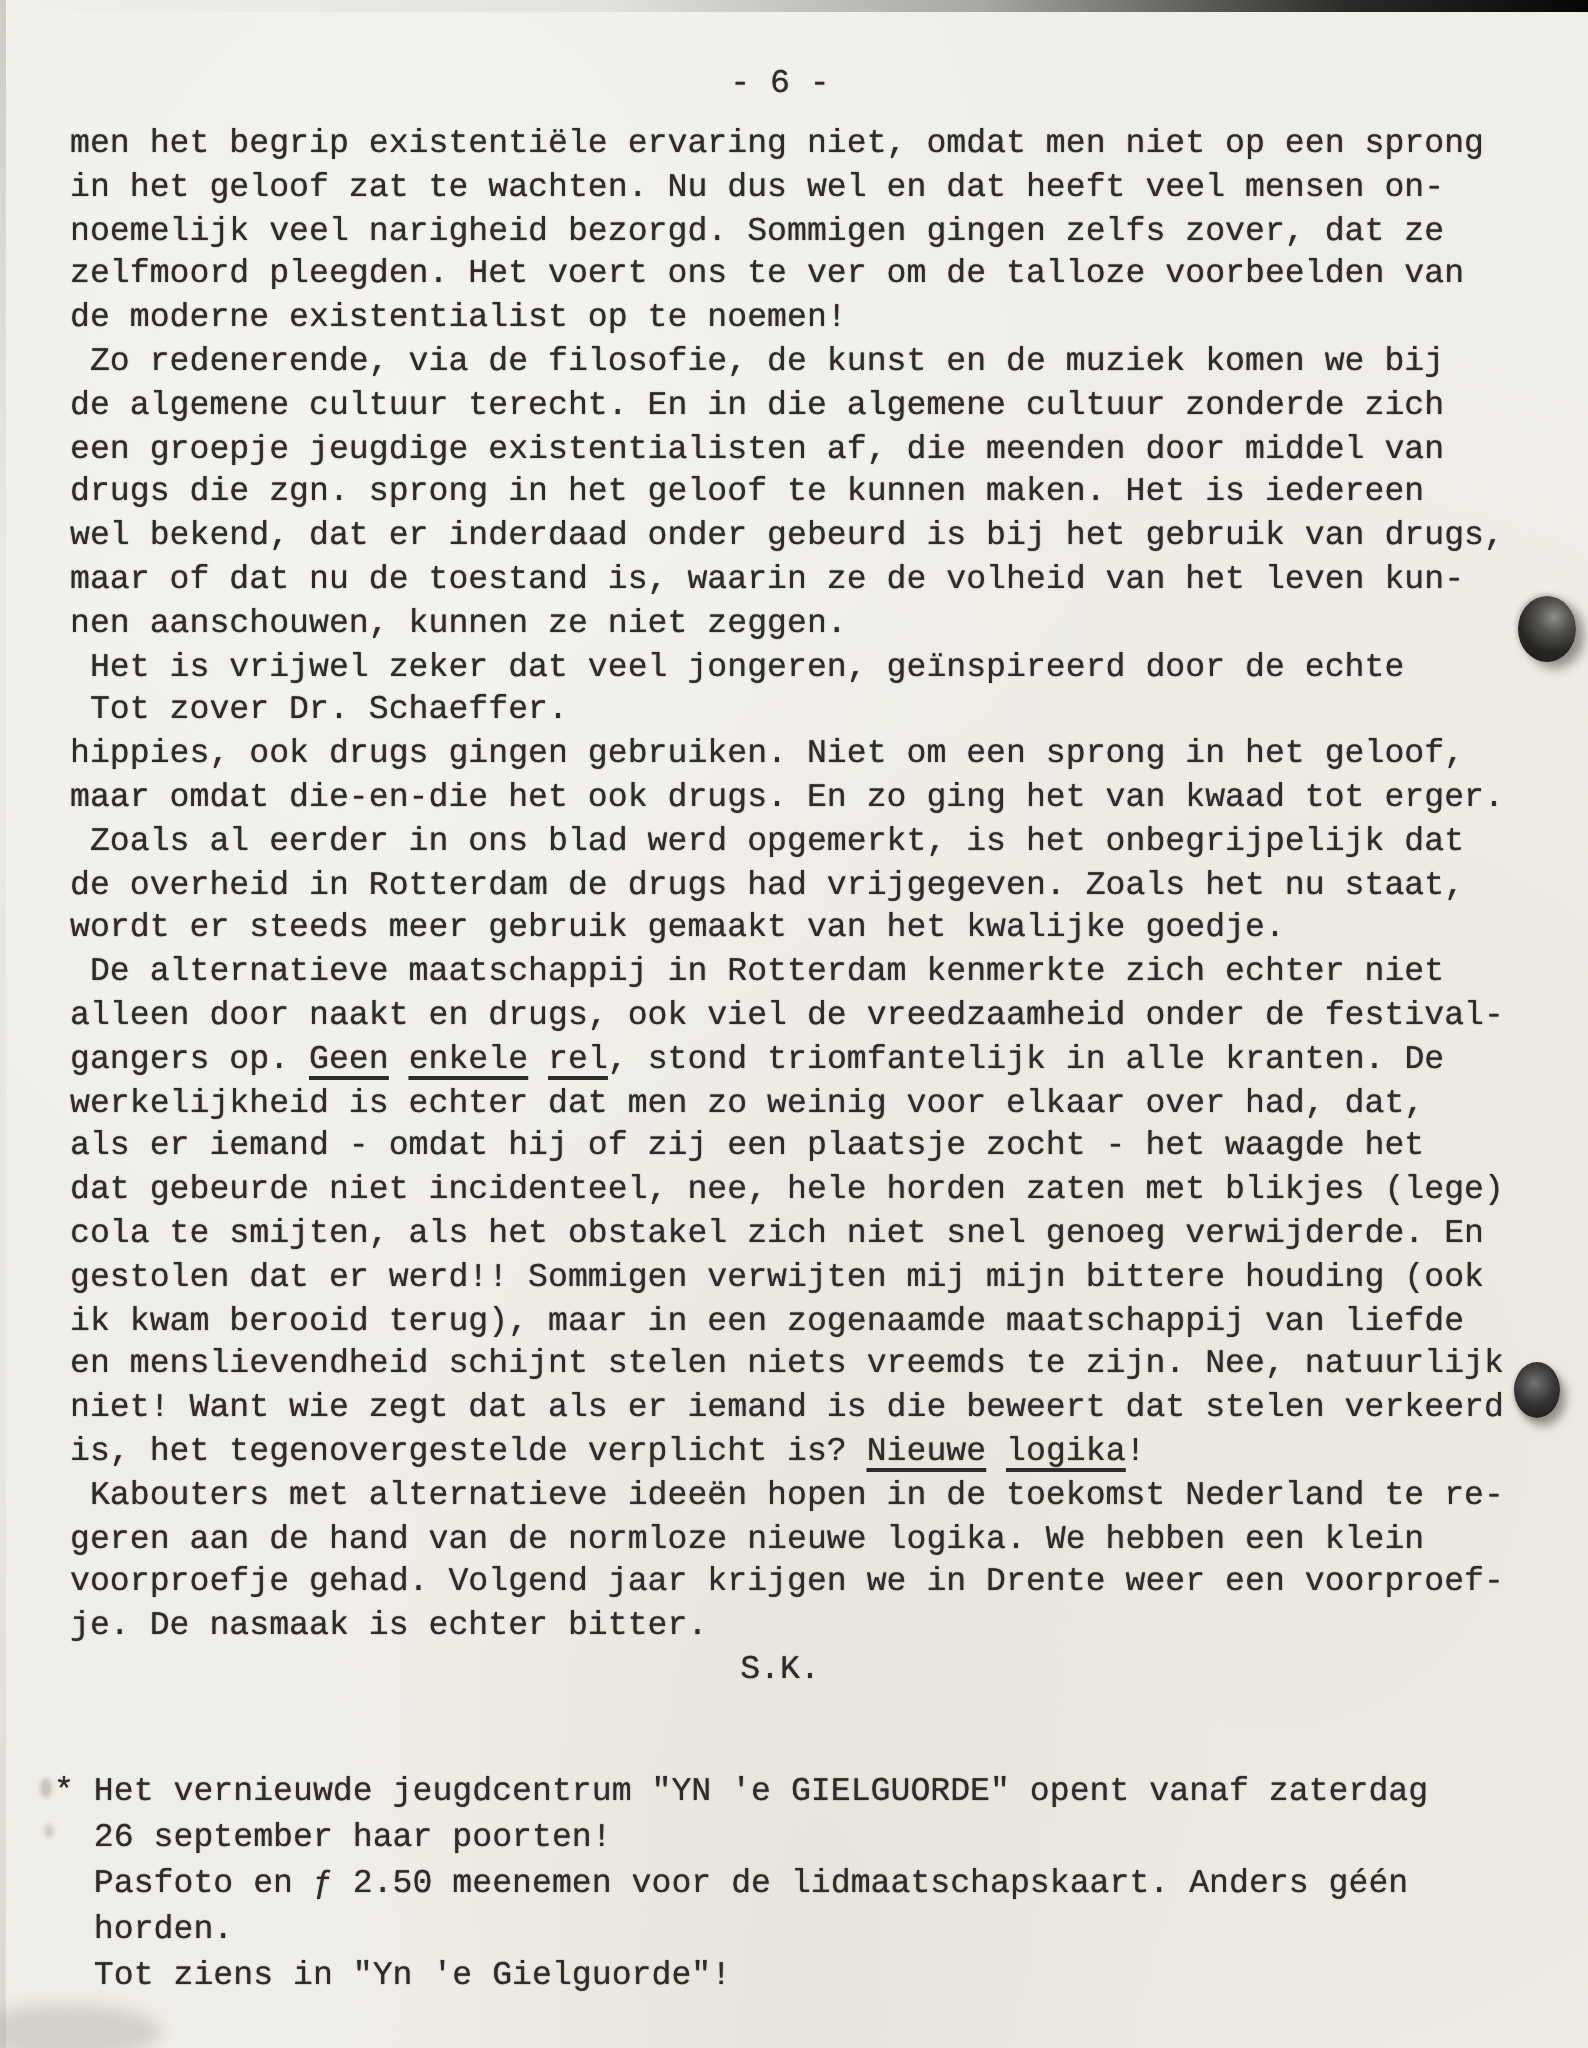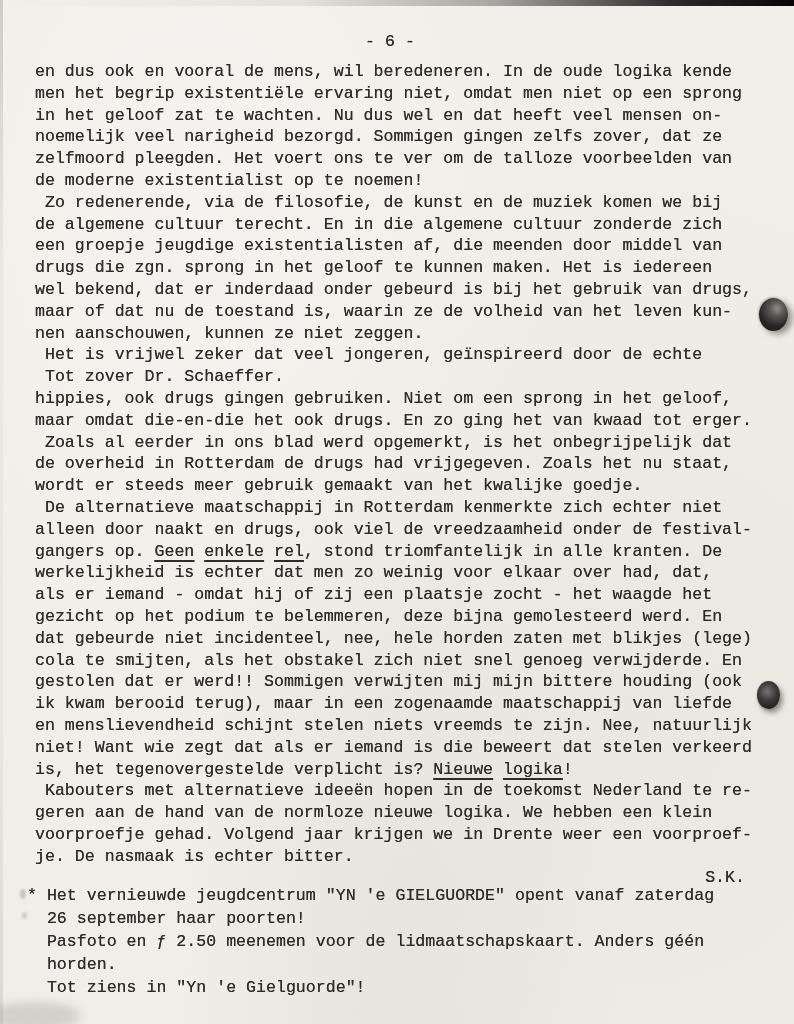--- a/index.html
+++ b/index.html
@@ -63,21 +63,21 @@
   }
   .line {
     white-space: pre; font-size: 16.6px; line-height: 21.8px;
     text-shadow: 0 0 0.6px rgba(46,44,40,0.85);
   }
   .u {
     text-decoration: underline;
     text-decoration-thickness: 1.6px;
     text-underline-offset: 3.5px;
   }
-  .signature { text-align: right; padding-right: 16px; }
+  .signature { text-align: center; padding-right: 16px; }
   .footnote {
     position: absolute; top: 884px; left: 27px; width: 740px;
   }
   .footnote .line { line-height: 23px; }
 </style>
 </head>
 <body>
 
 <div class="page">
 
@@ -85,21 +85,20 @@
   <div class="left-edge"></div>
   <div class="blot blot-top"></div>
   <div class="blot blot-bottom"></div>
   <div class="smudge-bottom-left"></div>
   <div class="speck1"></div>
   <div class="speck2"></div>
 
   <div class="page-number">- 6 -</div>
 
   <div class="body-text">
-    <div class="line">en dus ook en vooral de mens, wil beredeneren. In de oude logika kende</div>
     <div class="line">men het begrip existentiële ervaring niet, omdat men niet op een sprong</div>
     <div class="line">in het geloof zat te wachten. Nu dus wel en dat heeft veel mensen on-</div>
     <div class="line">noemelijk veel narigheid bezorgd. Sommigen gingen zelfs zover, dat ze</div>
     <div class="line">zelfmoord pleegden. Het voert ons te ver om de talloze voorbeelden van</div>
     <div class="line">de moderne existentialist op te noemen!</div>
     <div class="line"> Zo redenerende, via de filosofie, de kunst en de muziek komen we bij</div>
     <div class="line">de algemene cultuur terecht. En in die algemene cultuur zonderde zich</div>
     <div class="line">een groepje jeugdige existentialisten af, die meenden door middel van</div>
     <div class="line">drugs die zgn. sprong in het geloof te kunnen maken. Het is iedereen</div>
     <div class="line">wel bekend, dat er inderdaad onder gebeurd is bij het gebruik van drugs,</div>
@@ -110,21 +109,20 @@
     <div class="line">hippies, ook drugs gingen gebruiken. Niet om een sprong in het geloof,</div>
     <div class="line">maar omdat die-en-die het ook drugs. En zo ging het van kwaad tot erger.</div>
     <div class="line"> Zoals al eerder in ons blad werd opgemerkt, is het onbegrijpelijk dat</div>
     <div class="line">de overheid in Rotterdam de drugs had vrijgegeven. Zoals het nu staat,</div>
     <div class="line">wordt er steeds meer gebruik gemaakt van het kwalijke goedje.</div>
     <div class="line"> De alternatieve maatschappij in Rotterdam kenmerkte zich echter niet</div>
     <div class="line">alleen door naakt en drugs, ook viel de vreedzaamheid onder de festival-</div>
     <div class="line"><span>gangers op. </span><span class="u">Geen</span><span> </span><span class="u">enkele</span><span> </span><span class="u">rel</span><span>, stond triomfantelijk in alle kranten. De</span></div>
     <div class="line">werkelijkheid is echter dat men zo weinig voor elkaar over had, dat,</div>
     <div class="line">als er iemand - omdat hij of zij een plaatsje zocht - het waagde het</div>
-    <div class="line">gezicht op het podium te belemmeren, deze bijna gemolesteerd werd. En</div>
     <div class="line">dat gebeurde niet incidenteel, nee, hele horden zaten met blikjes (lege)</div>
     <div class="line">cola te smijten, als het obstakel zich niet snel genoeg verwijderde. En</div>
     <div class="line">gestolen dat er werd!! Sommigen verwijten mij mijn bittere houding (ook</div>
     <div class="line">ik kwam berooid terug), maar in een zogenaamde maatschappij van liefde</div>
     <div class="line">en menslievendheid schijnt stelen niets vreemds te zijn. Nee, natuurlijk</div>
     <div class="line">niet! Want wie zegt dat als er iemand is die beweert dat stelen verkeerd</div>
     <div class="line"><span>is, het tegenovergestelde verplicht is? </span><span class="u">Nieuwe</span><span> </span><span class="u">logika</span><span>!</span></div>
     <div class="line"> Kabouters met alternatieve ideeën hopen in de toekomst Nederland te re-</div>
     <div class="line">geren aan de hand van de normloze nieuwe logika. We hebben een klein</div>
     <div class="line">voorproefje gehad. Volgend jaar krijgen we in Drente weer een voorproef-</div>

